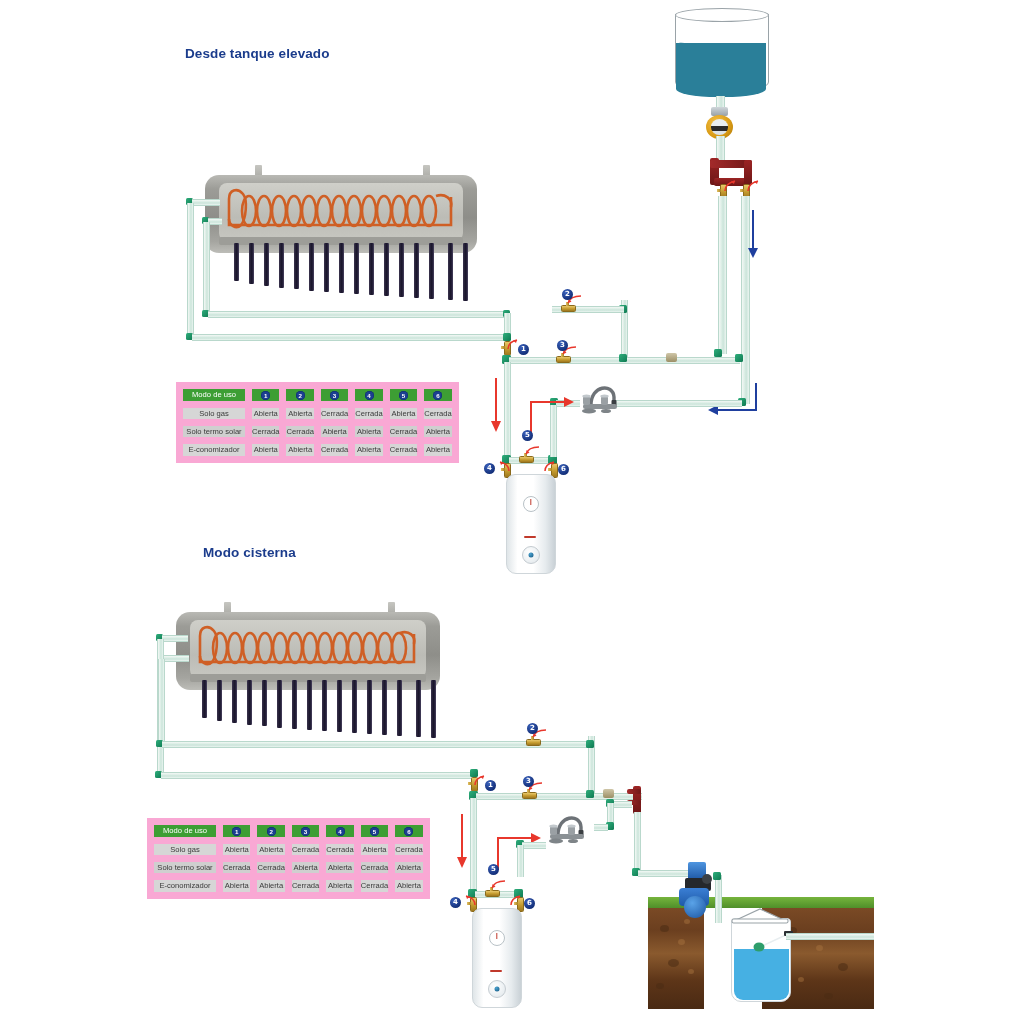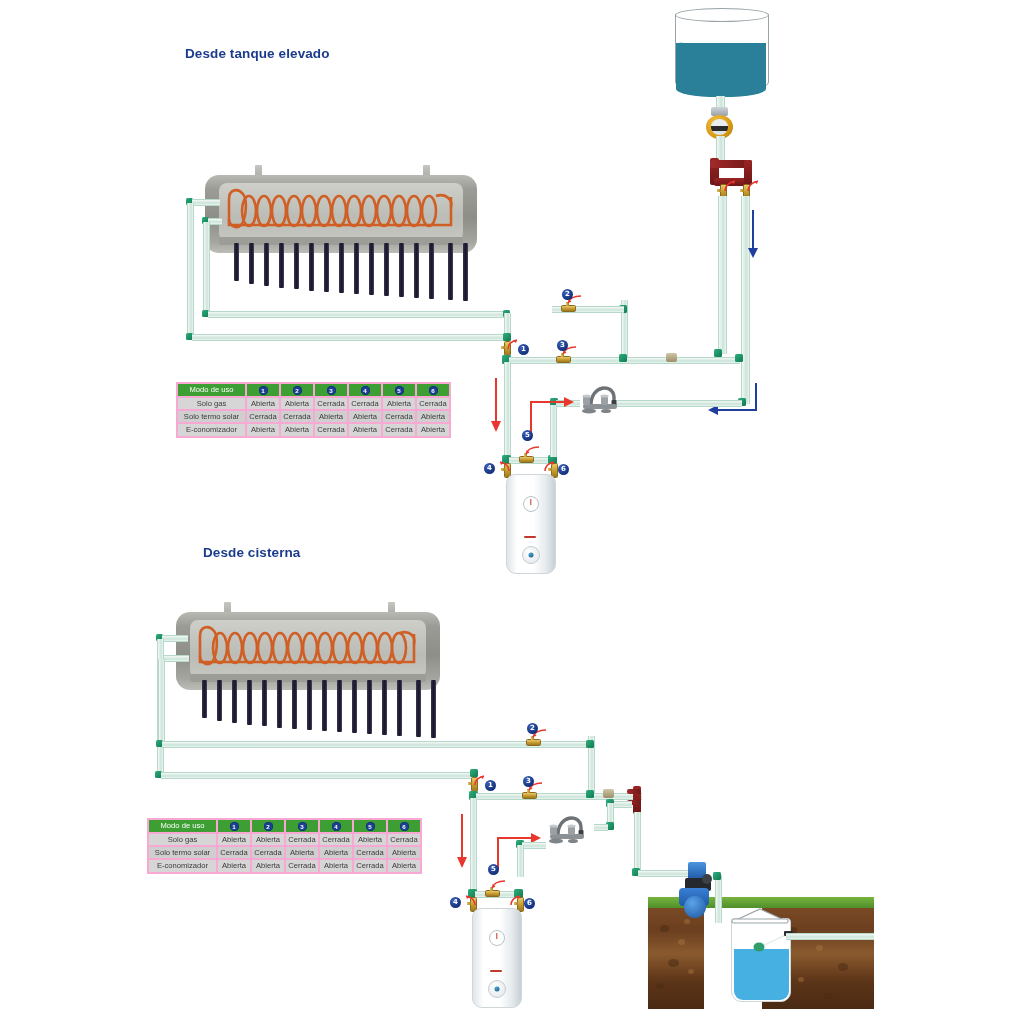--- a/index.html
+++ b/index.html
@@ -6,21 +6,21 @@
   body{width:1024px;height:1024px;position:relative;overflow:hidden;
        font-family:"Liberation Sans","DejaVu Sans",sans-serif;}
   .stage{position:absolute;left:0;top:0;width:1024px;height:1024px;}
   .abs{position:absolute;}
 
   
   .sect-title{font-size:13.5px;font-weight:bold;color:#1b3c8c;letter-spacing:.1px;white-space:nowrap;}
 
   
   .vtable{border-collapse:collapse;font-size:7.6px;table-layout:fixed;}
-  .vtable th,.vtable td{border:2px solid #f9a8d4;padding:1px 0;text-align:center;line-height:1.25;}
+  .vtable th,.vtable td{border:7px solid #f9a8d4;padding:1px 0;text-align:center;line-height:1.25;}
   .vtable thead th{background:#3d9e34;color:#ffffff;font-weight:bold;font-size:7.6px;}
   .vtable tbody td{background:#d6d6d6;color:#3a3a3a;}
   .vtable tbody tr:nth-child(even) td{background:#cfcfcf;}
   .vtable td.rowlab,.vtable th.rowlab{text-align:center;font-weight:normal;}
   .vtable thead th.rowlab{text-align:center;}
   .badge-num{display:inline-block;width:9px;height:9px;line-height:9px;border-radius:50%;
     background:#1b3f91;color:#fff;font-size:6.2px;font-weight:bold;text-align:center;
     vertical-align:middle;box-shadow:0 0 0 .5px #0d2a6b inset;}
 
   
@@ -405,21 +405,21 @@
           <td>Abierta</td>
           <td>Cerrada</td>
           <td>Abierta</td>
           <td>Cerrada</td>
           <td>Abierta</td>
         </tr>
       </tbody>
     </table>
   </div>
 
-  <div class="abs sect-title" style="left:203px;top:545px;">Desde cisterna</div>
+  <div class="abs sect-title" style="left:203px;top:545px;">Modo cisterna</div>
 
   <div class="collector abs" style="left:176px;top:612px;width:264px;height:78px;">
     <div class="mount" style="left:48px;top:-10px;width:7px;height:14px;"></div>
     <div class="mount" style="left:212px;top:-10px;width:7px;height:14px;"></div>
     <div class="col-shell"></div>
     <div class="col-inner" style="left:14px;top:8px;width:236px;height:58px;"></div>
     <svg class="coil" style="left:18px;top:10px;width:228px;height:48px;" viewBox="0 0 228 48" preserveAspectRatio="none">
       <g fill="none" stroke="#cf5f25" stroke-width="2.6">
         <path d="M6,14 L6,40 L220,40 L220,12"></path>
         <path d="M6,14 C6,5 14,2 20,9 C25,15 23,34 18,40 C13,45 6,40 6,34"></path>

